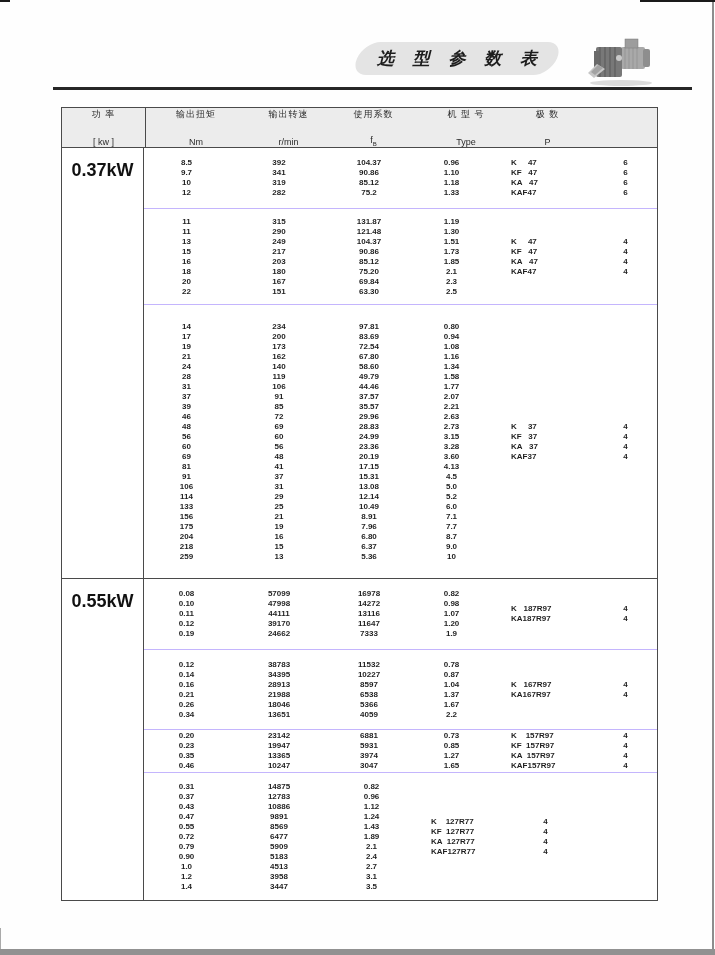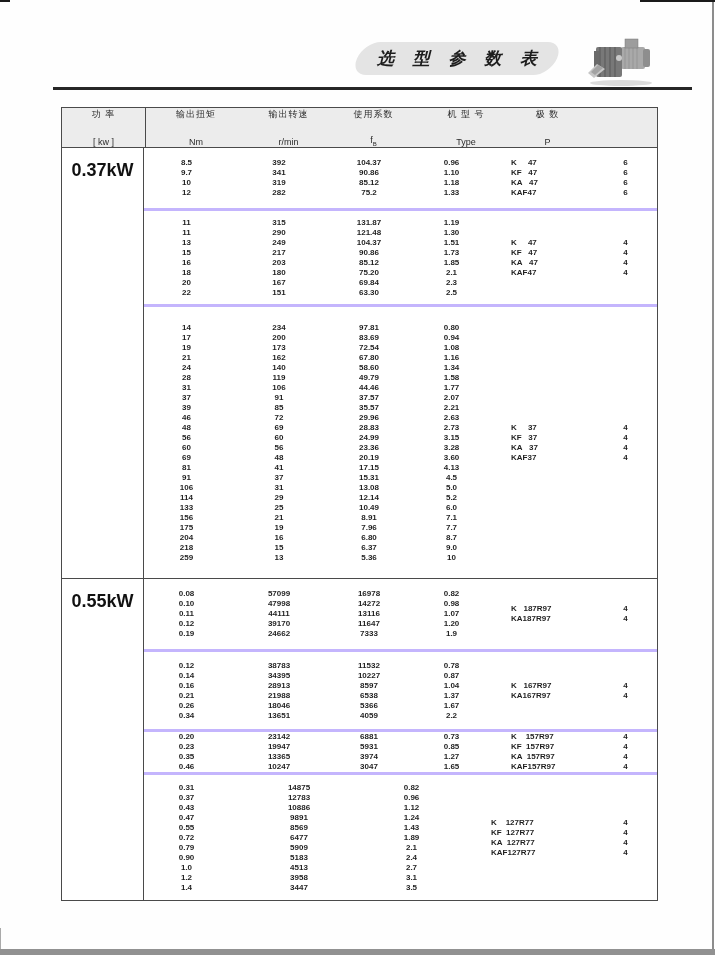--- a/index.html
+++ b/index.html
@@ -50,21 +50,21 @@
   .th sub { font-size:6px; }
 
   .section { display:flex; }
   .section + .section { border-top:1px solid #4a4a4a; }
   .power-cell {
     width:84px; border-right:1px solid #4a4a4a;
     font-size:18px; font-weight:bold; text-align:center; padding-top:12px; color:#111;
   }
   .blocks { flex:1; display:flex; flex-direction:column;font-weight:bold; }
   .block { display:flex; align-items:center; }
-  .block + .block { border-top:3px solid #c4b5fd;justify-content:space-between; }
+  .block + .block { border-top:1px solid #c4b5fd; }
   .col { font-size:8px; line-height:10px; text-align:center; color:#1f1f1f; }
   .col.speed { width:85px; } .col.torque { width:100px; } .col.ratio { width:80px; }
   .col.factor { width:85px; }
   .col.types { width:100px; text-align:left; padding-left:17px; white-space:pre; }
   .col.poles { width:63px; }
 </style>
 </head>
 <body>
 
 <div class="page">
@@ -428,21 +428,21 @@
                 <div>1.65</div>
               </div>
               <div class="col types"><div>K    157R97</div><div>KF  157R97</div><div>KA  157R97</div><div>KAF157R97</div></div>
               <div class="col poles">
                 <div>4</div>
                 <div>4</div>
                 <div>4</div>
                 <div>4</div>
               </div>
             </div>
-            <div class="block" style="height: 128px; gap: 16px;">
+            <div class="block" style="height: 128px;">
               <div class="col speed">
                 <div>0.31</div>
                 <div>0.37</div>
                 <div>0.43</div>
                 <div>0.47</div>
                 <div>0.55</div>
                 <div>0.72</div>
                 <div>0.79</div>
                 <div>0.90</div>
                 <div>1.0</div>

